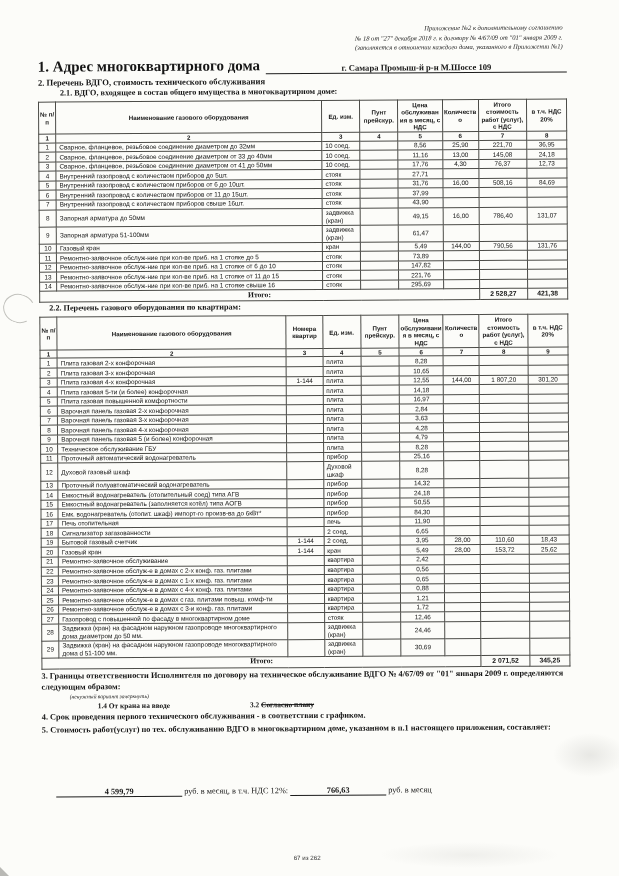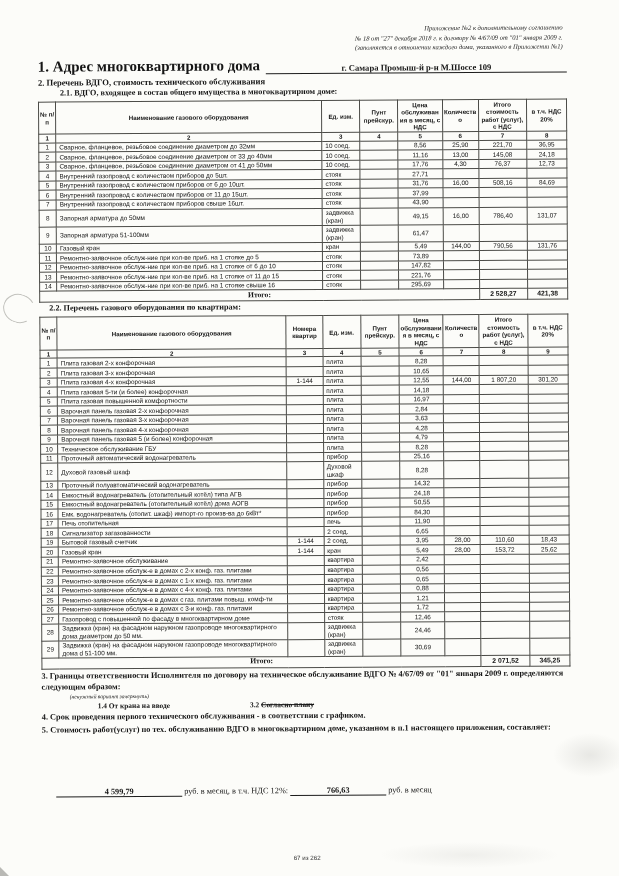--- a/index.html
+++ b/index.html
@@ -431,32 +431,32 @@
             <td class="c-flats"></td>
             <td class="c-unit">прибор</td>
             <td class="c-punkt"></td>
             <td class="c-price">14,32</td>
             <td class="c-qty"></td>
             <td class="c-total"></td>
             <td class="c-vat"></td>
           </tr>
           <tr>
             <td class="c-n">14</td>
-            <td class="c-name">Емкостный водонагреватель (отопительный котёл) типа АГВ</td>
+            <td class="c-name">Емкостный водонагреватель (отопительный соед) типа АГВ</td>
             <td class="c-flats"></td>
             <td class="c-unit">прибор</td>
             <td class="c-punkt"></td>
             <td class="c-price">24,18</td>
             <td class="c-qty"></td>
             <td class="c-total"></td>
             <td class="c-vat"></td>
           </tr>
           <tr>
             <td class="c-n">15</td>
-            <td class="c-name">Емкостный водонагреватель (отопительный котёл) дома АОГВ</td>
+            <td class="c-name">Емкостный водонагреватель (заполняется котёл) типа АОГВ</td>
             <td class="c-flats"></td>
             <td class="c-unit">прибор</td>
             <td class="c-punkt"></td>
             <td class="c-price">50,55</td>
             <td class="c-qty"></td>
             <td class="c-total"></td>
             <td class="c-vat"></td>
           </tr>
           <tr>
             <td class="c-n">16</td>

